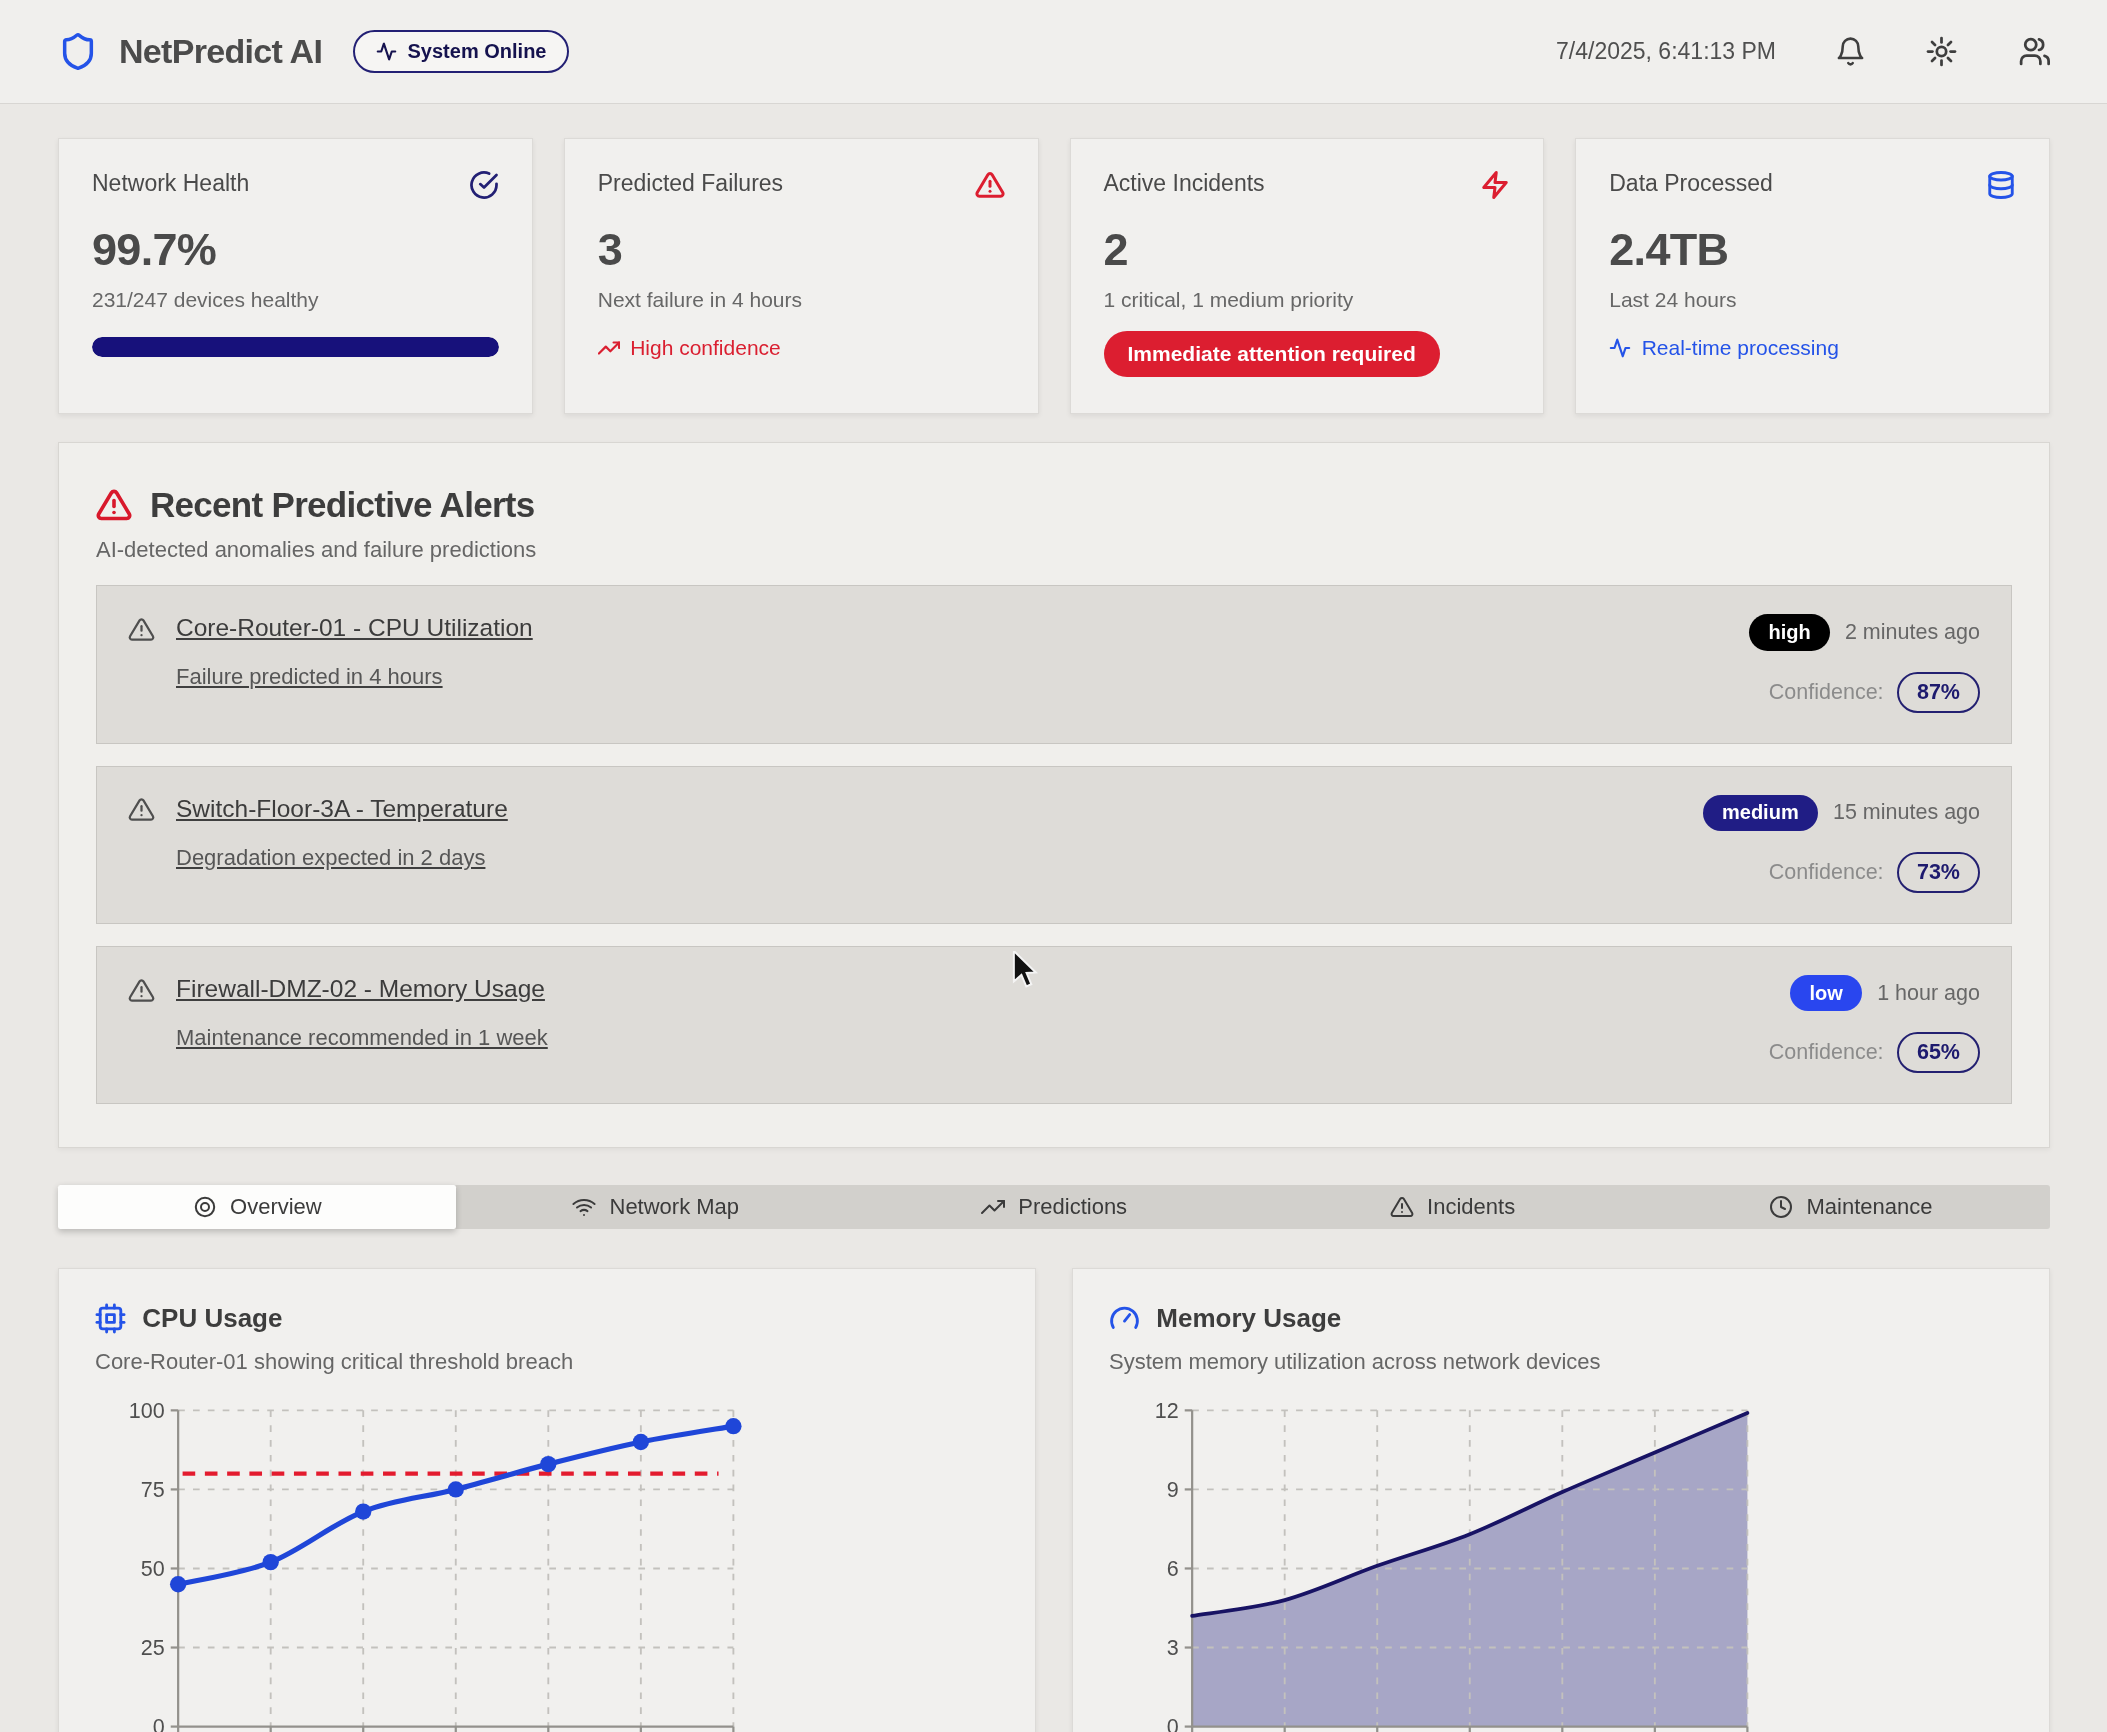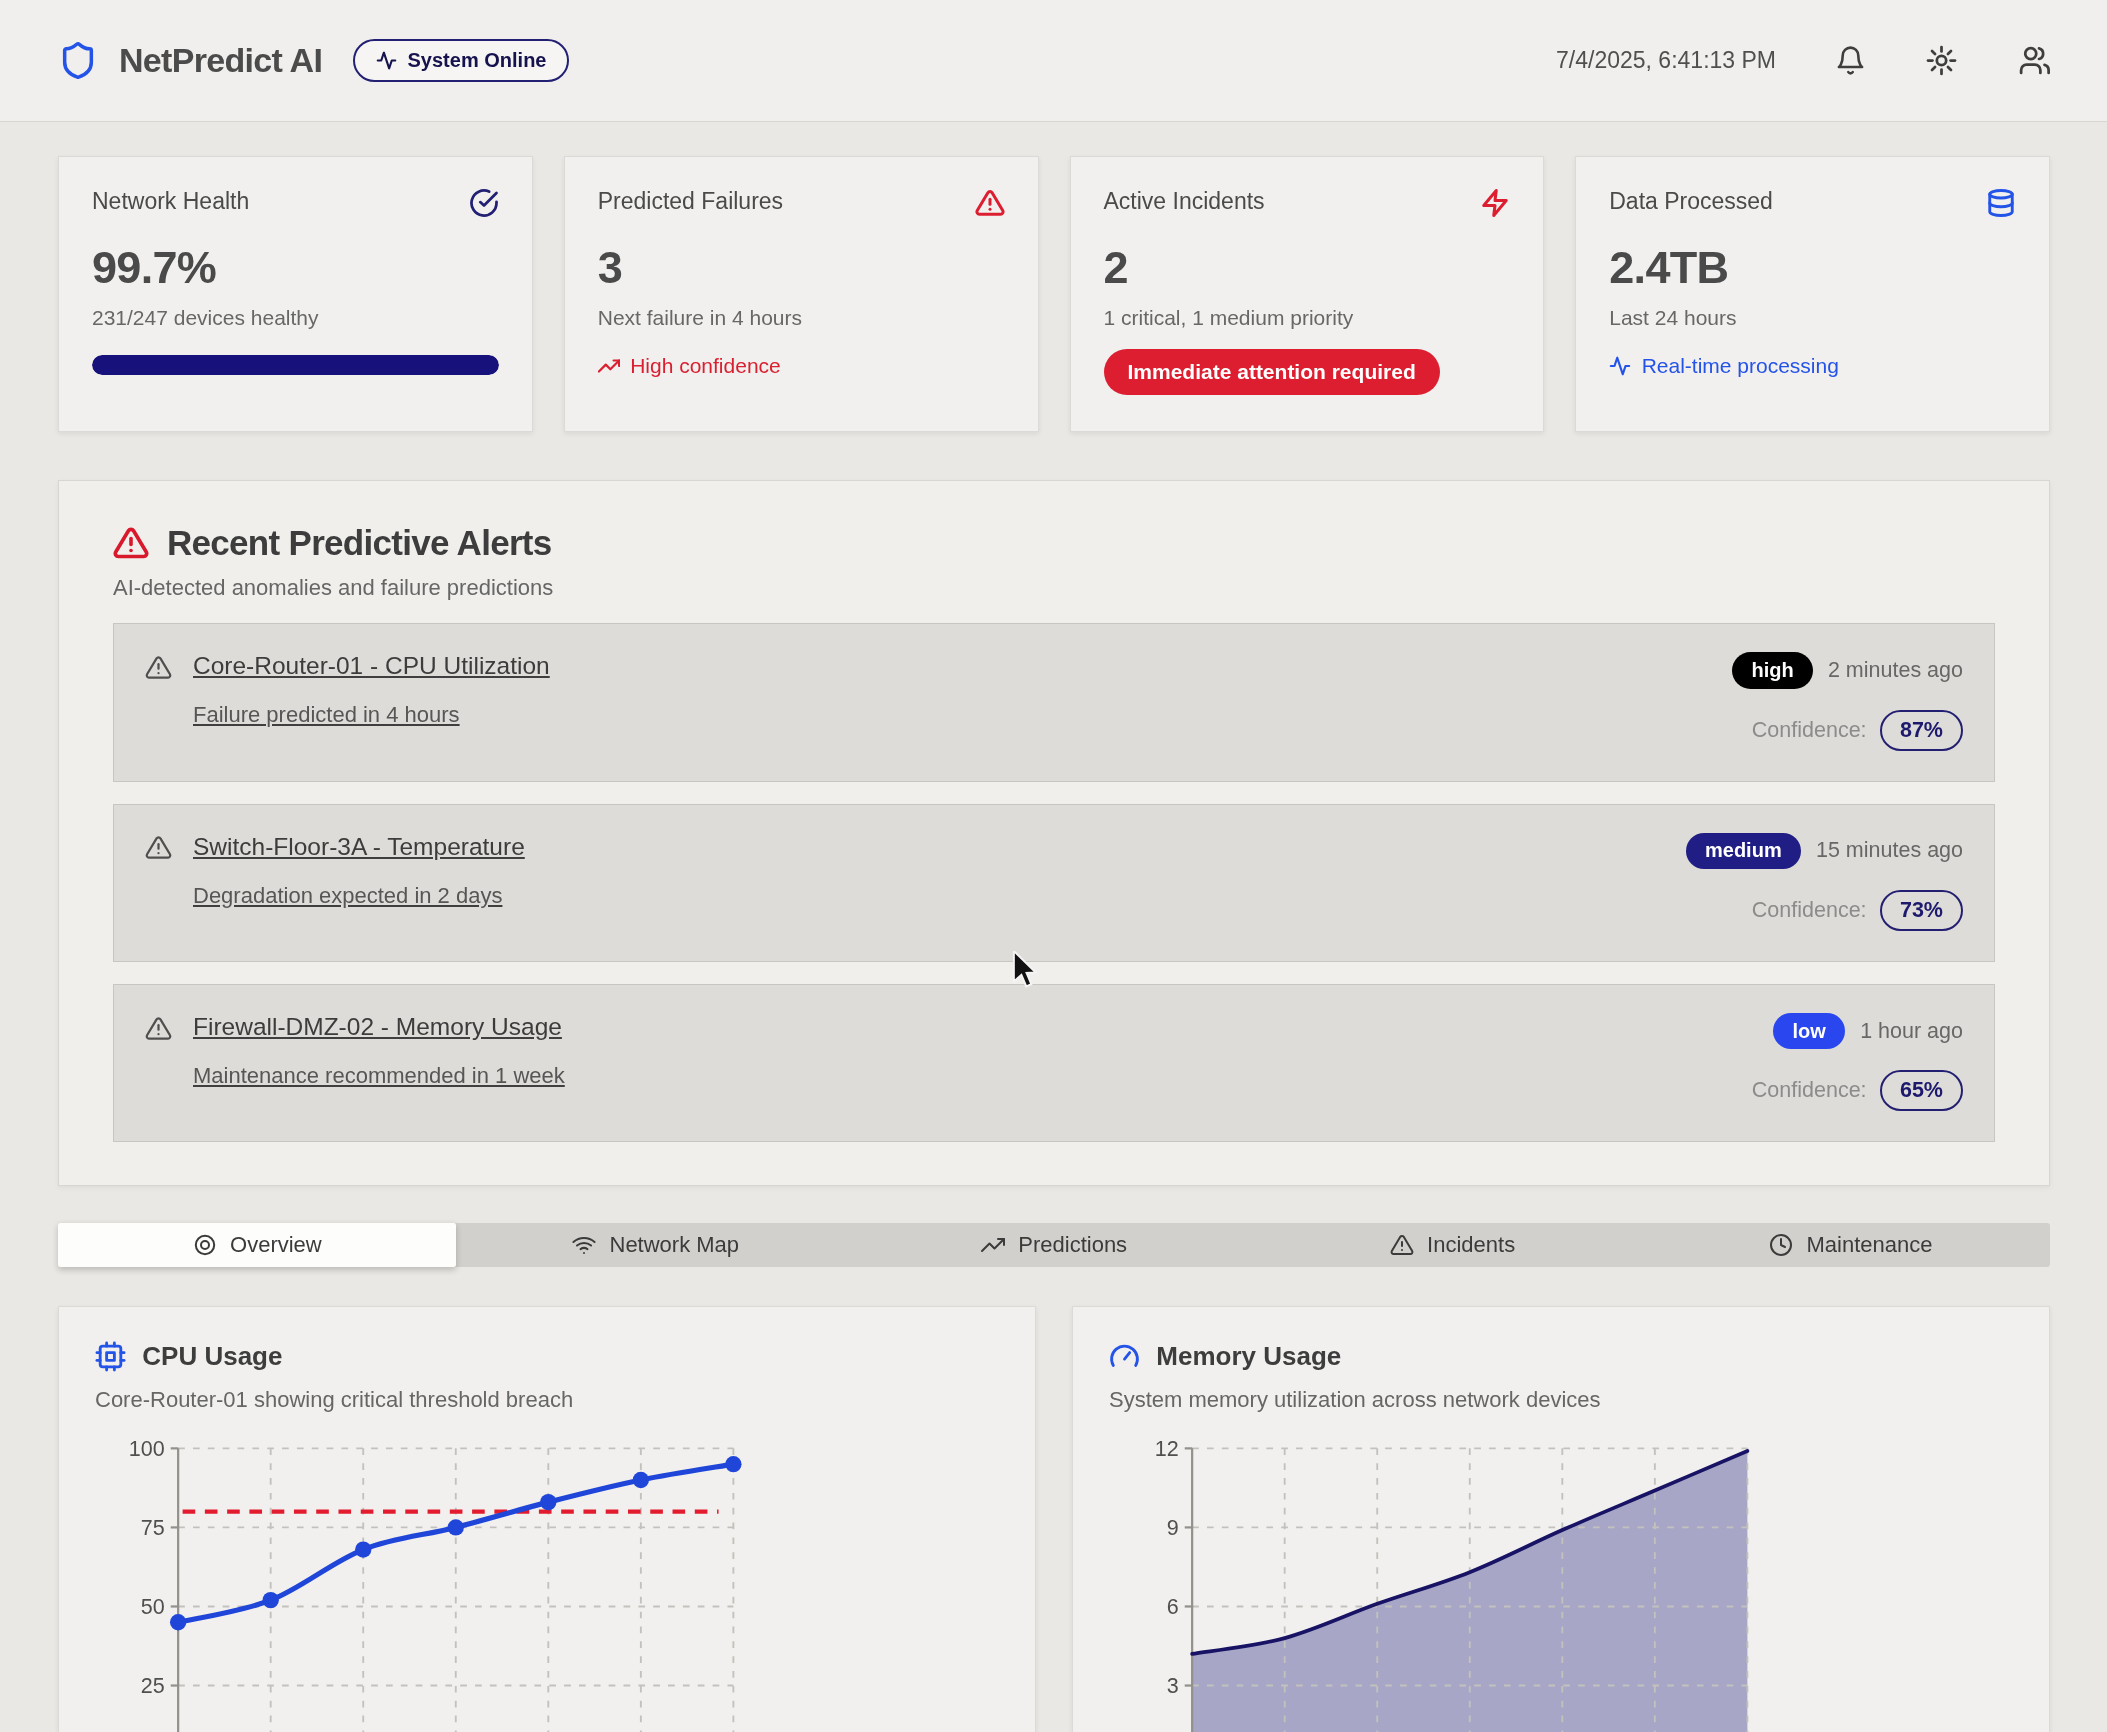--- a/index.html
+++ b/index.html
@@ -9,21 +9,21 @@
     font-family: "Liberation Sans", sans-serif;
     color: #3f3f3f;
     position: relative;
     overflow: hidden;
   }
   svg { display: block; }
   .ic { stroke-width: 2; fill: none; stroke-linecap: round; stroke-linejoin: round; }
 
   
   .app-header {
-    height: 122px; background: #f0efed; border-bottom: 1.5px solid #d8d6d3;
+    height: 104px; background: #f0efed; border-bottom: 1.5px solid #d8d6d3;
     display: flex; align-items: center; padding: 0 58px;
   }
   .brand { display: flex; align-items: center; gap: 21px; }
   .brand-name { font-size: 34px; font-weight: bold; color: #4b4b4b; letter-spacing: -0.7px; }
   .status-badge {
     margin-left: 31px; display: flex; align-items: center; gap: 10.4px;
     border: 2.2px solid #232074; border-radius: 33px; padding: 8.2px 21px;
     color: #15124e; font-weight: bold; font-size: 20px; background: #f6f5f3;
   }
   .header-right { margin-left: auto; display: flex; align-items: center; gap: 59px; }
@@ -47,22 +47,22 @@
   .stat-footer { margin-top: 24px; font-size: 21px; font-weight: 500; display: flex; gap: 10.4px; align-items: center; }
   .fr { color: #da1f30; }
   .fb { color: #2453e8; }
   .attention-pill {
     display: inline-block; margin-top: 19.3px; background: #dc1e30; color: #fff;
     font-weight: bold; font-size: 21px; padding: 11px 24px; border-radius: 33px;
   }
 
   
   .alerts-section {
-    margin-top: 48px; background: #f0efec; border: 1.5px solid #d8d6d2;
-    padding: 42px 54px 43px; box-shadow: 0 2.2px 5.2px rgba(0,0,0,.05);
+    margin-top: 28px; background: #f0efec; border: 1.5px solid #d8d6d2;
+    padding: 42px 37px 43px; box-shadow: 0 2.2px 5.2px rgba(0,0,0,.05);
   }
   .alerts-title-row { display: flex; align-items: center; gap: 18px; }
   .alerts-title { font-size: 35px; font-weight: bold; color: #3d3d3d; letter-spacing: -0.7px; }
   .alerts-subtitle { font-size: 22px; color: #666; margin-top: 12px; }
   .alert-row {
     margin-top: 22px; background: #dedcd8; border: 1.5px solid #c8c6c2;
     padding: 28px 31px 30px; display: flex; justify-content: space-between; align-items: flex-start;
   }
   .alert-row:first-of-type { margin-top: 40px; }
   .alert-main { display: flex; gap: 21px; text-decoration: underline; }

